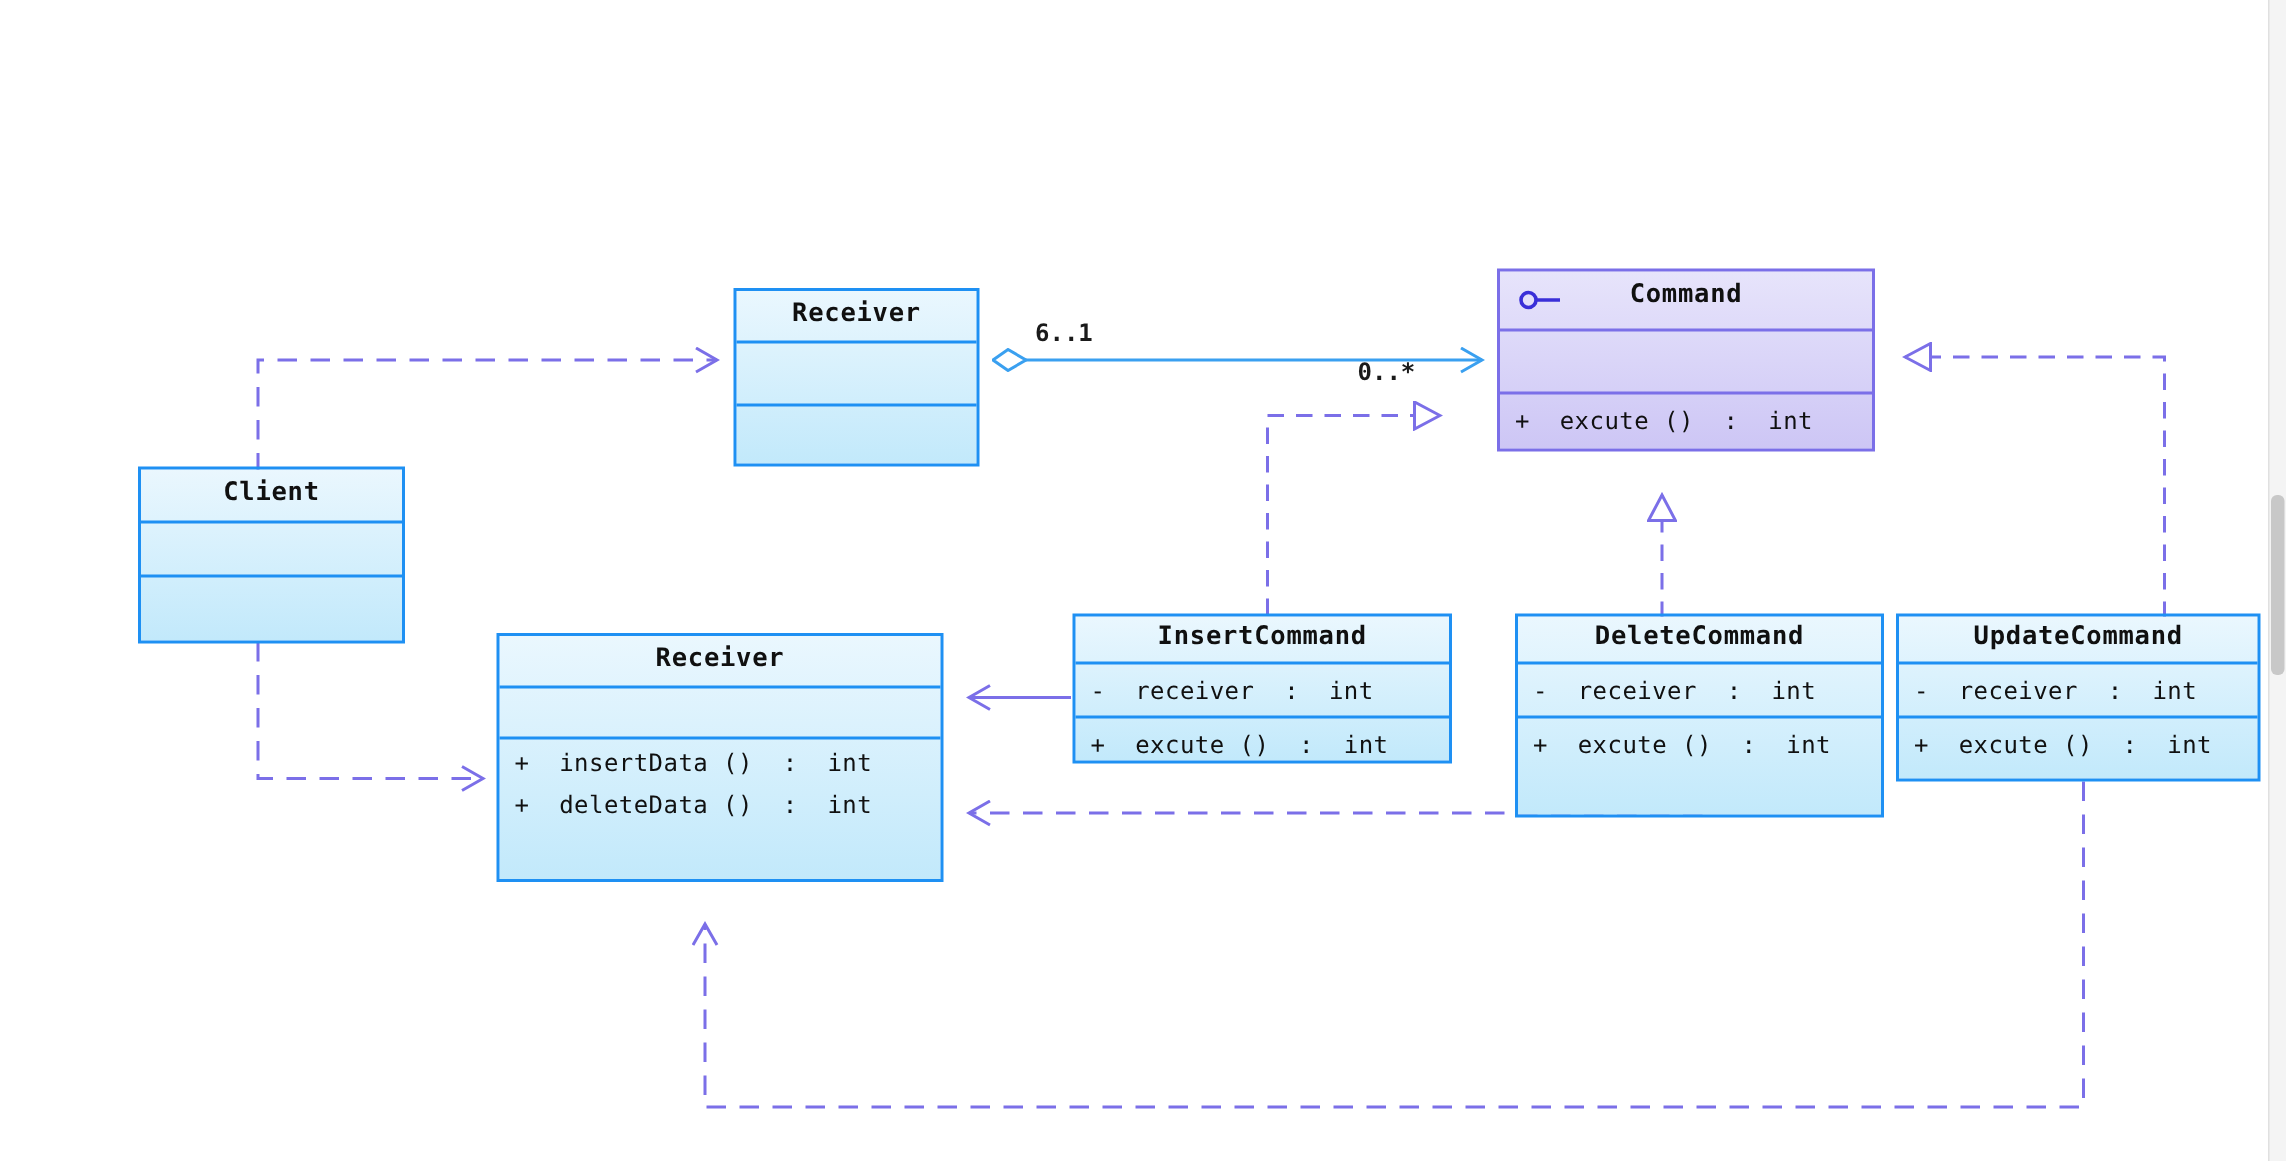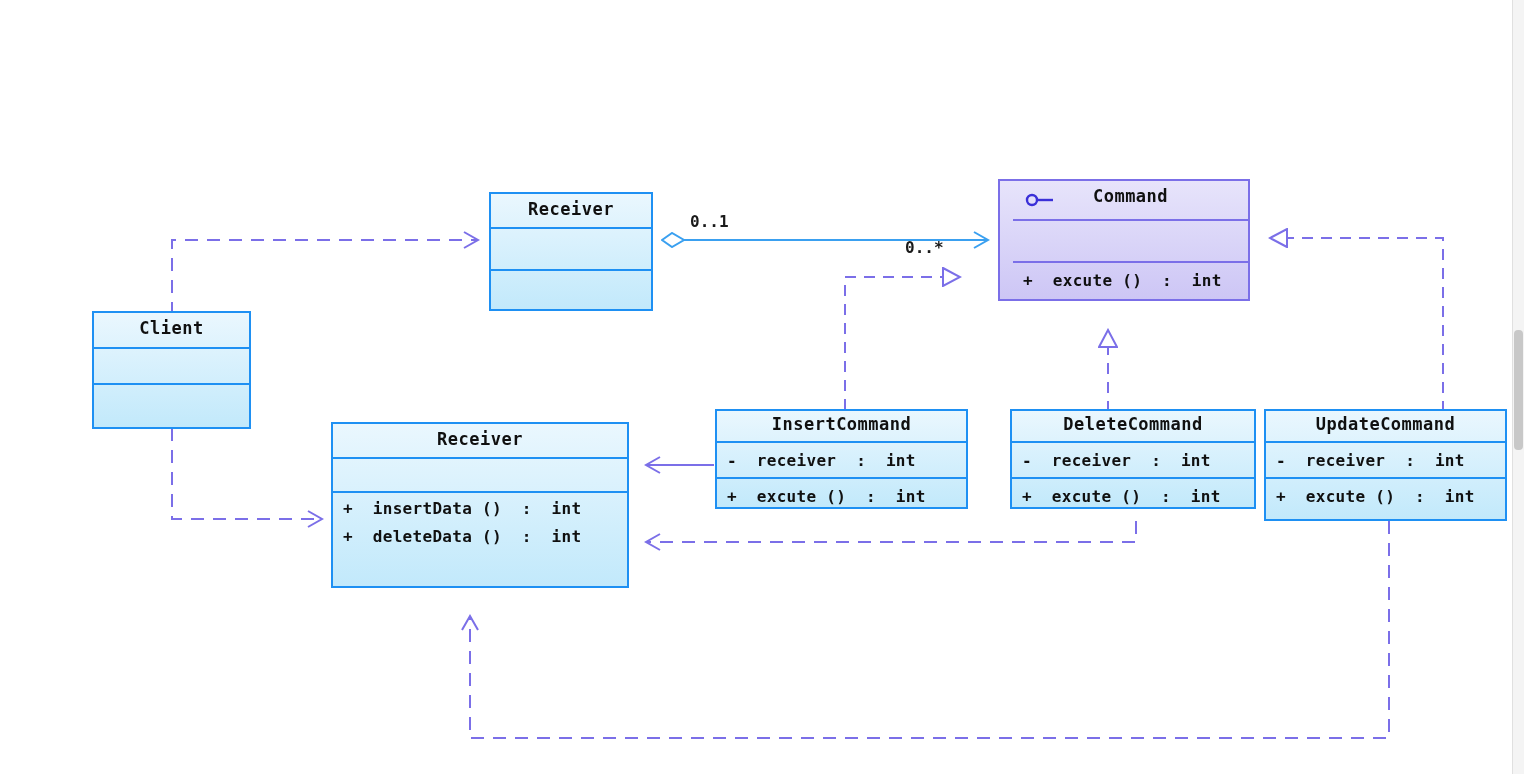--- a/index.html
+++ b/index.html
@@ -44,35 +44,34 @@
     text-align: center;
     font-size: 17px;
     font-weight: 700;
     color: #101010;
     letter-spacing: 0.5px;
     line-height: 1;
     padding-top: 7px;
   }
   .member {
     font-size: 16px;
-    font-weight: 700;
+    font-weight: 400;
     color: #101010;
     line-height: 28px;
     padding-left: 10px;
     white-space: pre;
     letter-spacing: 0.3px;
   }
   
   .uml-iface {
     border: 2px solid #7b6fe8;
     background: linear-gradient(to bottom, #e7e4fb 0%, #cdc6f5 100%);
   }
   .uml-iface .compartment {
     border-bottom: 2px solid #7b6fe8;
-    margin-left: 13px;
   }
   .uml-iface .compartment.last { border-bottom: none; }
   .iface-icon {
     position: absolute;
     left: 12px;
     top: 12px;
     width: 30px;
     height: 14px;
   }
   .mult-label {
@@ -156,24 +155,24 @@
 
     <g>
       <path d="M1136,521 L1136,542 L646,542" fill="none" stroke="#7b6fe8" stroke-width="2" stroke-dasharray="13,9" marker-end="url(#openArrow)"></path>
     </g>
 
     <g>
       <path d="M1389,521 L1389,738 L470,738 L470,616" fill="none" stroke="#7b6fe8" stroke-width="2" stroke-dasharray="13,9" marker-end="url(#openArrow)"></path>
     </g>
   </svg>
 
-  <div class="mult-label" style="left:690px; top:212px;">0..1</div>
+  <div class="mult-label" style="left:690px; top:212px;">6..1</div>
   <div class="mult-label" style="left:905px; top:238px;">0..*</div>
 
-  <div class="uml-class" style="left:92px; top:311px; width:159px; height:118px;">
+  <div class="uml-class" style="left:92px; top:311px; width:178px; height:118px;">
     <div class="compartment" style="height:36px;">
       <div class="cls-name">Client</div>
     </div>
     <div class="compartment" style="height:36px;"></div>
     <div class="compartment last" style="height:42px;"></div>
   </div>
 
   <div class="uml-class" style="left:489px; top:192px; width:164px; height:119px;">
     <div class="compartment" style="height:35px;">
       <div class="cls-name">Receiver</div>
@@ -212,21 +211,21 @@
       <div class="cls-name" style="padding-top:5px;">InsertCommand</div>
     </div>
     <div class="compartment" style="height:36px; padding-top:4px;">
       <div class="member">-  receiver  :  int</div>
     </div>
     <div class="compartment last" style="height:40px; padding-top:4px;">
       <div class="member">+  excute ()  :  int</div>
     </div>
   </div>
 
-  <div class="uml-class" style="left:1010px; top:409px; width:246px; height:100px;">
+  <div class="uml-class" style="left:1010px; top:409px; width:246px; height:136px;">
     <div class="compartment" style="height:32px;">
       <div class="cls-name" style="padding-top:5px;">DeleteCommand</div>
     </div>
     <div class="compartment" style="height:36px; padding-top:4px;">
       <div class="member">-  receiver  :  int</div>
     </div>
     <div class="compartment last" style="height:40px; padding-top:4px;">
       <div class="member">+  excute ()  :  int</div>
     </div>
   </div>

